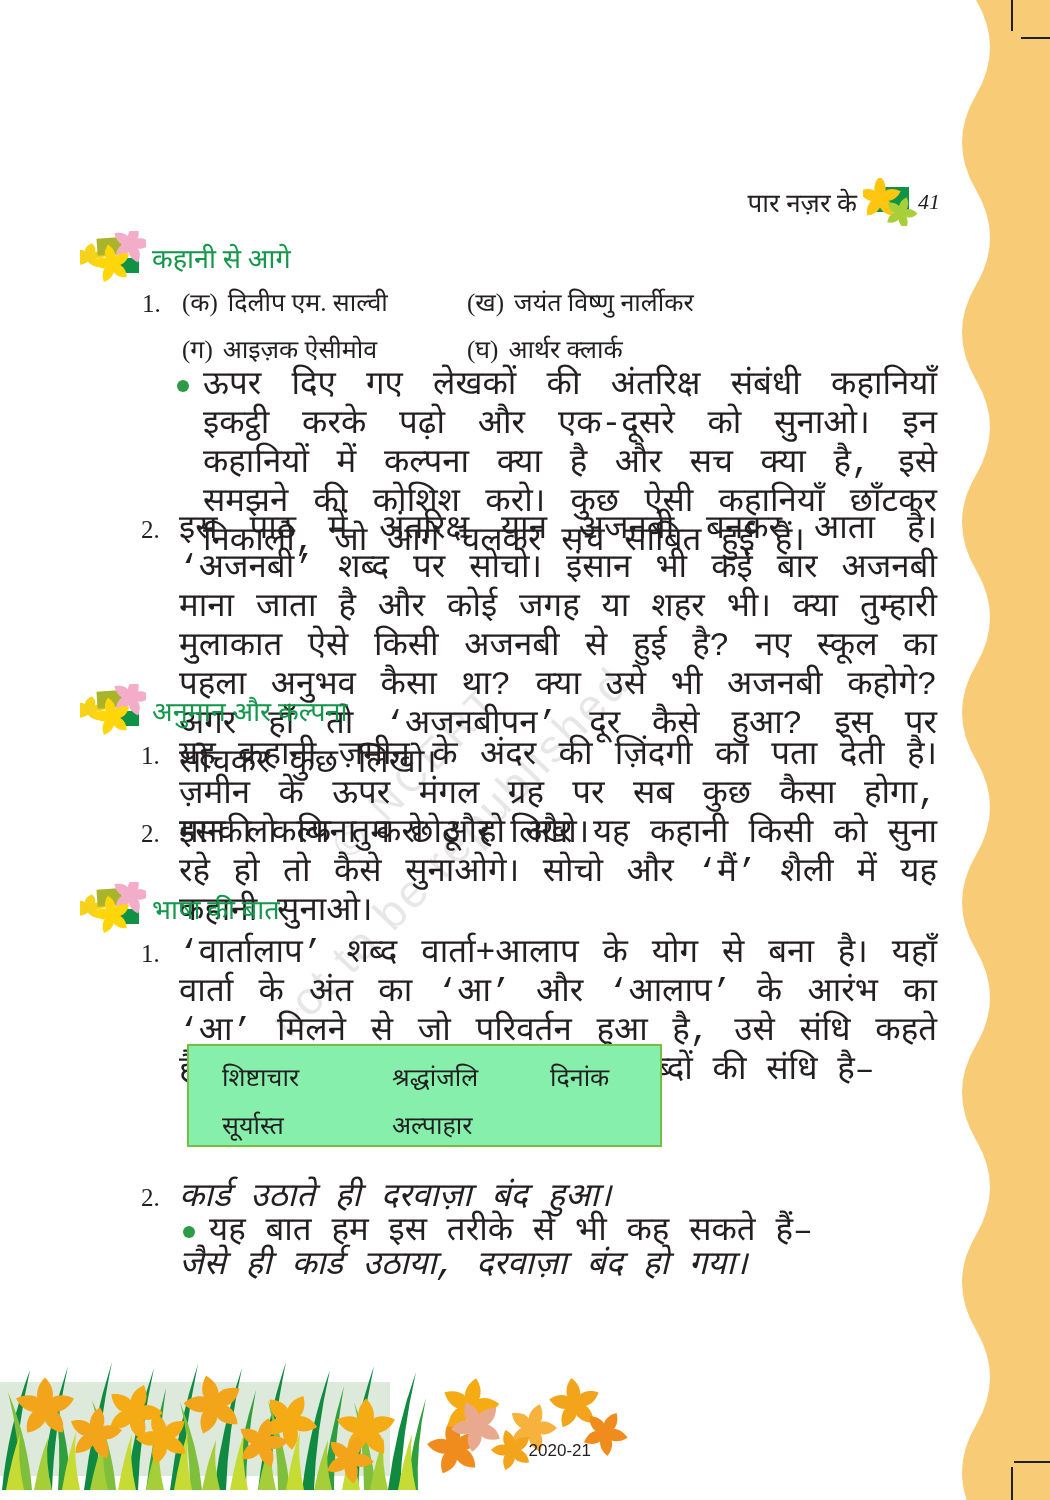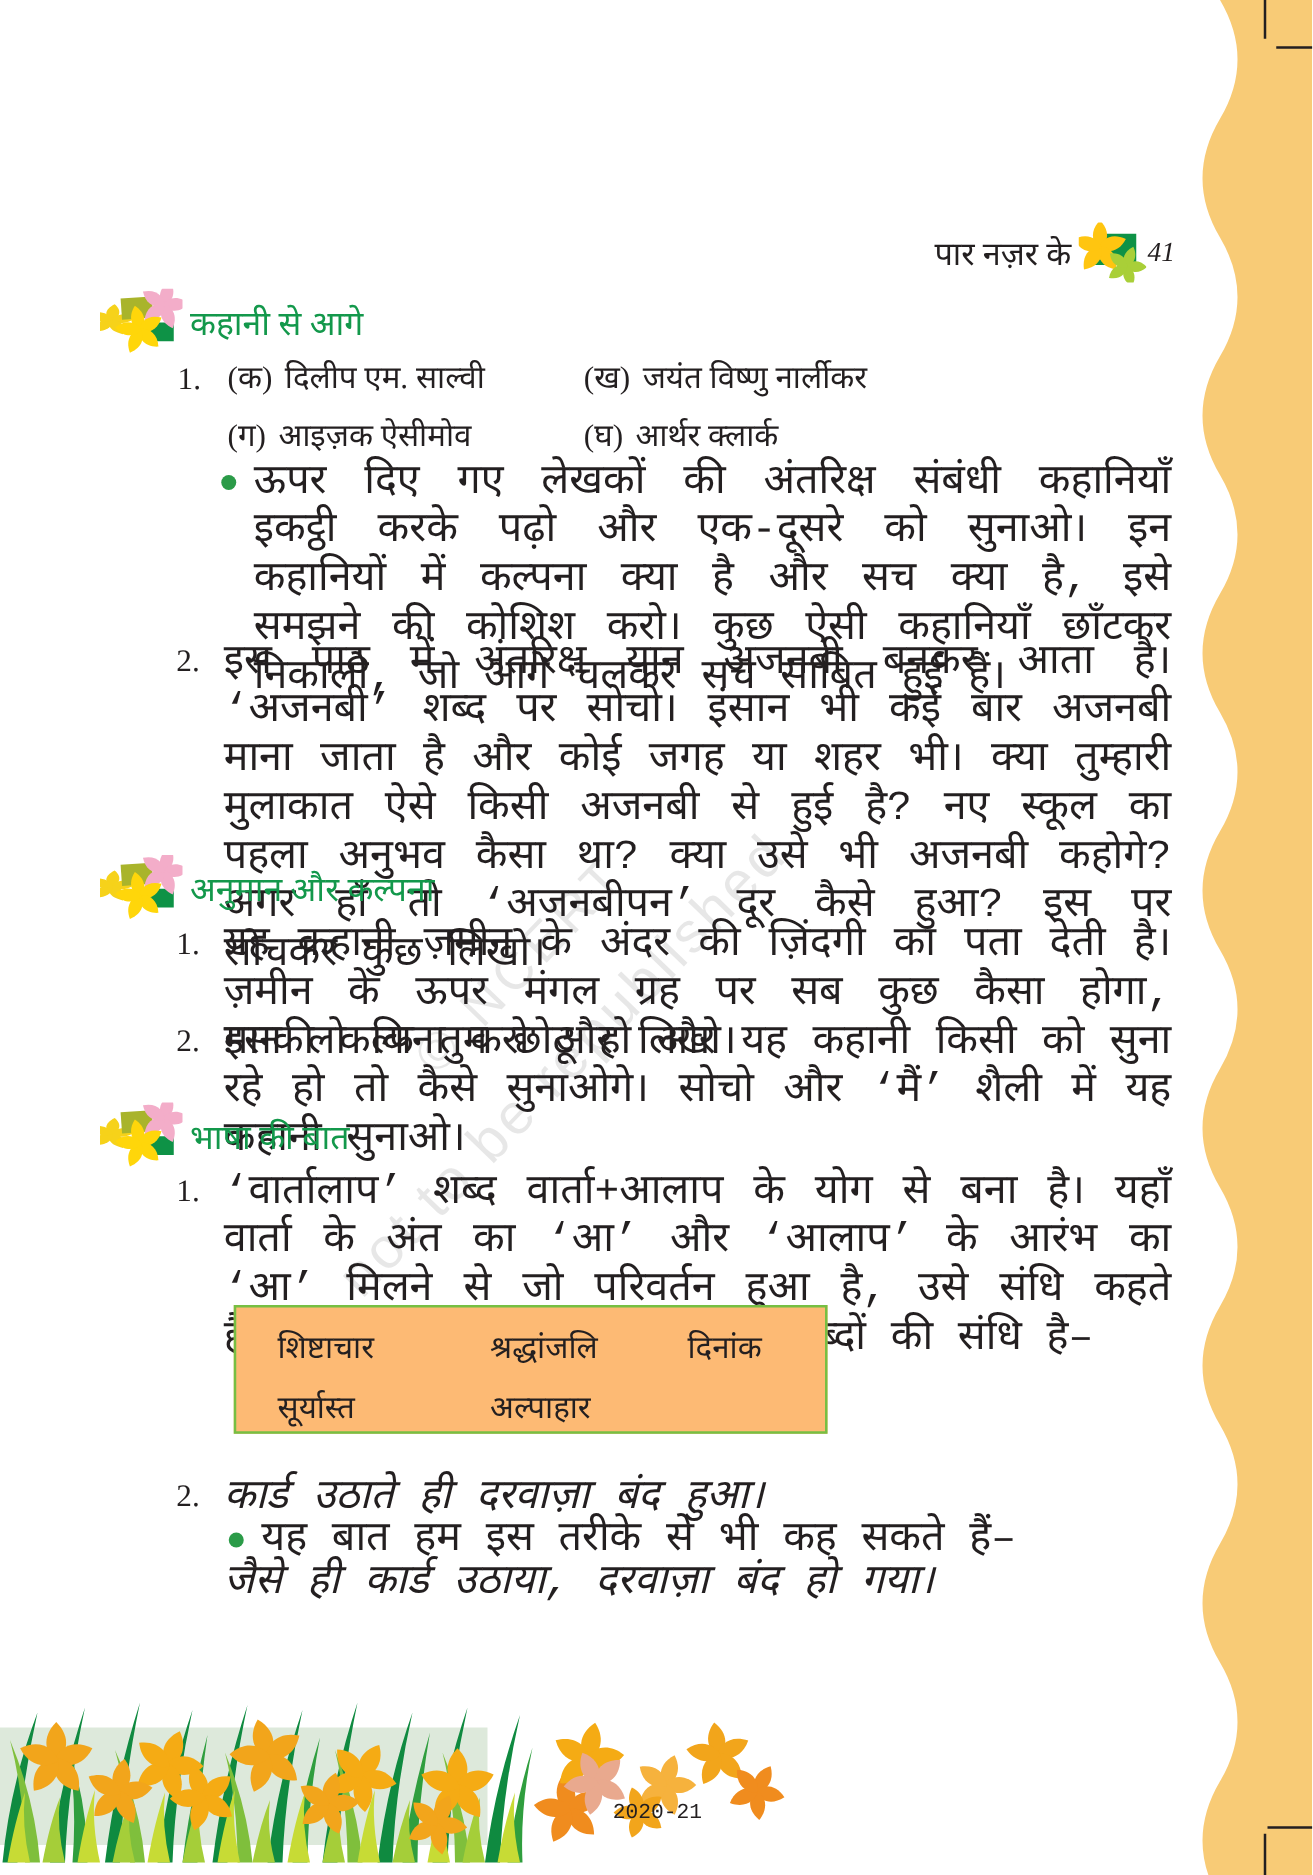--- a/index.html
+++ b/index.html
@@ -42,28 +42,28 @@
   .q2{left:141px;top:510px;width:796px;}
   .g1{left:141px;top:736px;width:796px;}
   .g2{left:141px;top:814px;width:796px;}
   .l1{left:141px;top:934px;width:796px;}
   .l2{left:141px;top:1178px;width:700px;}
   .l2b{left:183px;top:1212px;width:640px;}
   .l2a{left:141px;top:1246px;width:700px;}
   .ital p, .ital{font-style:italic;}
   
   .word-box{position:absolute;left:187px;top:1044px;width:438px;height:86px;
-            background:#fdba74;border:2px solid #76bf43;
+            background:#86efac;border:2px solid #76bf43;
             display:grid;grid-template-columns:170px 158px auto;row-gap:9px;
             padding:13px 0 0 33px;font-size:25px;}
   .word-box span{white-space:nowrap;}
   
   .grass{position:absolute;left:0;top:1358px;}
-  .footer-year{position:absolute;top:1441px;left:461px;width:130px;text-align:center;
-               font-family:Liberation Mono, monospace;font-size:17px;color:#231f20;}
+  .footer-year{position:absolute;top:1441px;left:461px;width:130px;text-align:right;
+               font-family:Liberation Sans, sans-serif;font-size:17px;color:#231f20;}
 </style>
 </head>
 <body>
 
 <svg width="0" height="0" style="position:absolute" aria-hidden="true">
   <defs>
     <g id="flower5">
       <path d="M0,2 C-9,-5 -13,-19 0,-32 C13,-19 9,-5 0,2 Z"></path>
       <path d="M0,2 C-9,-5 -13,-19 0,-32 C13,-19 9,-5 0,2 Z" transform="rotate(72)"></path>
       <path d="M0,2 C-9,-5 -13,-19 0,-32 C13,-19 9,-5 0,2 Z" transform="rotate(144)"></path>

